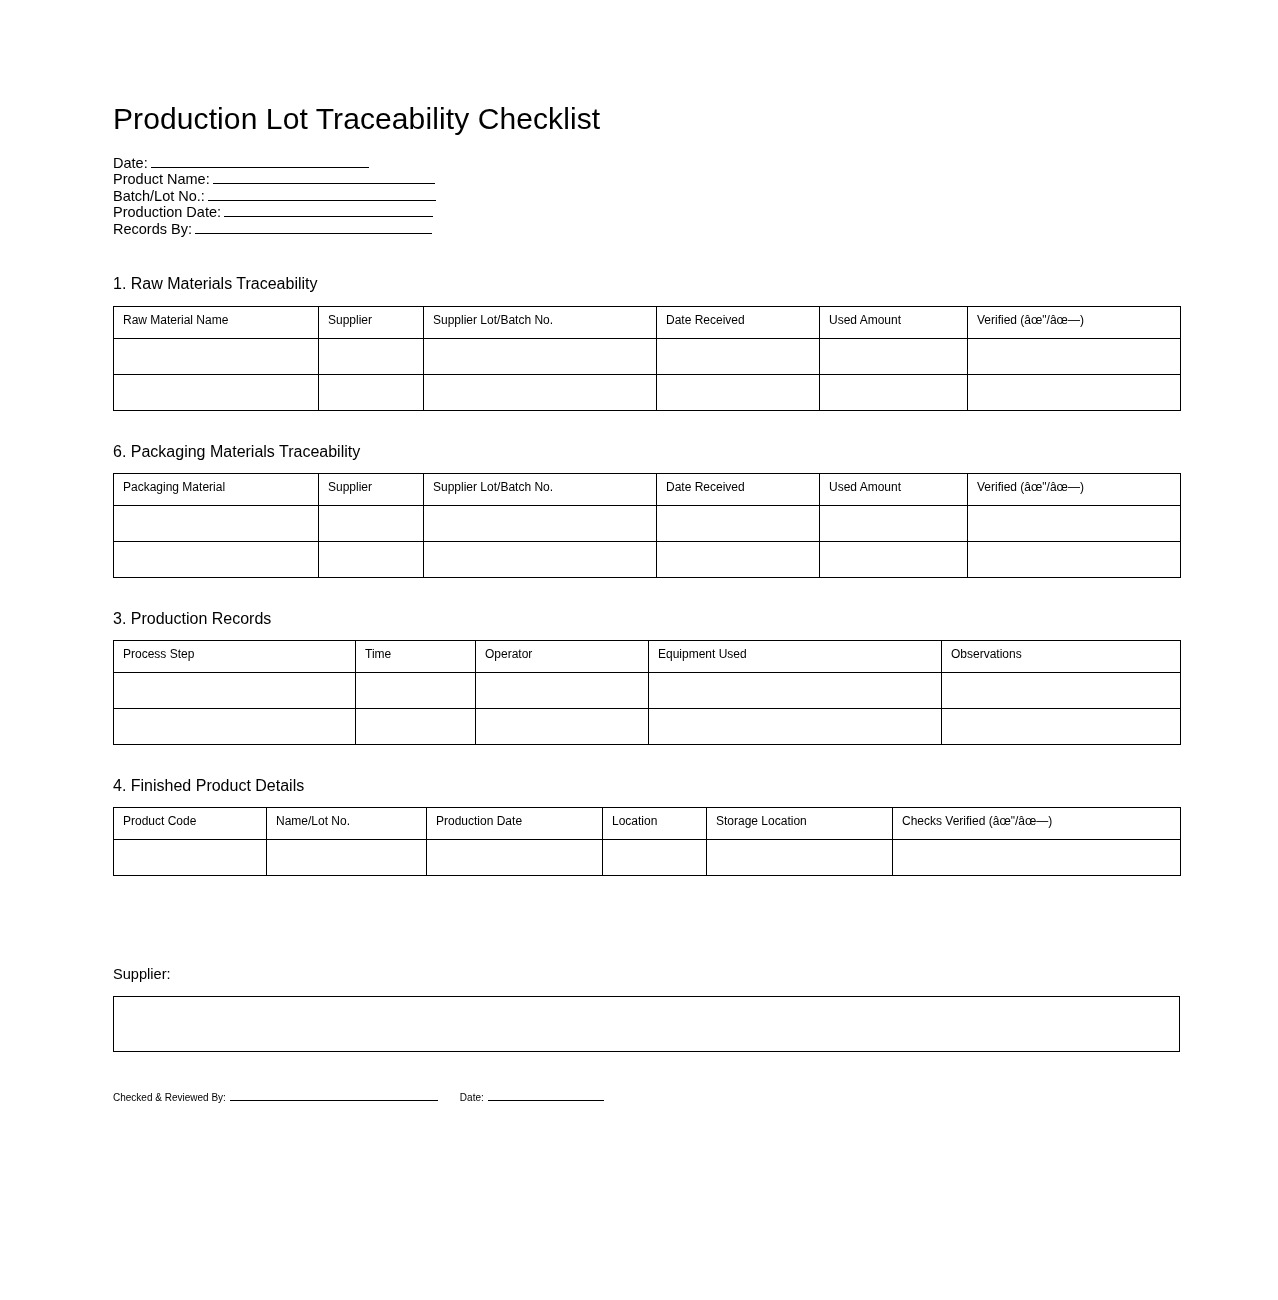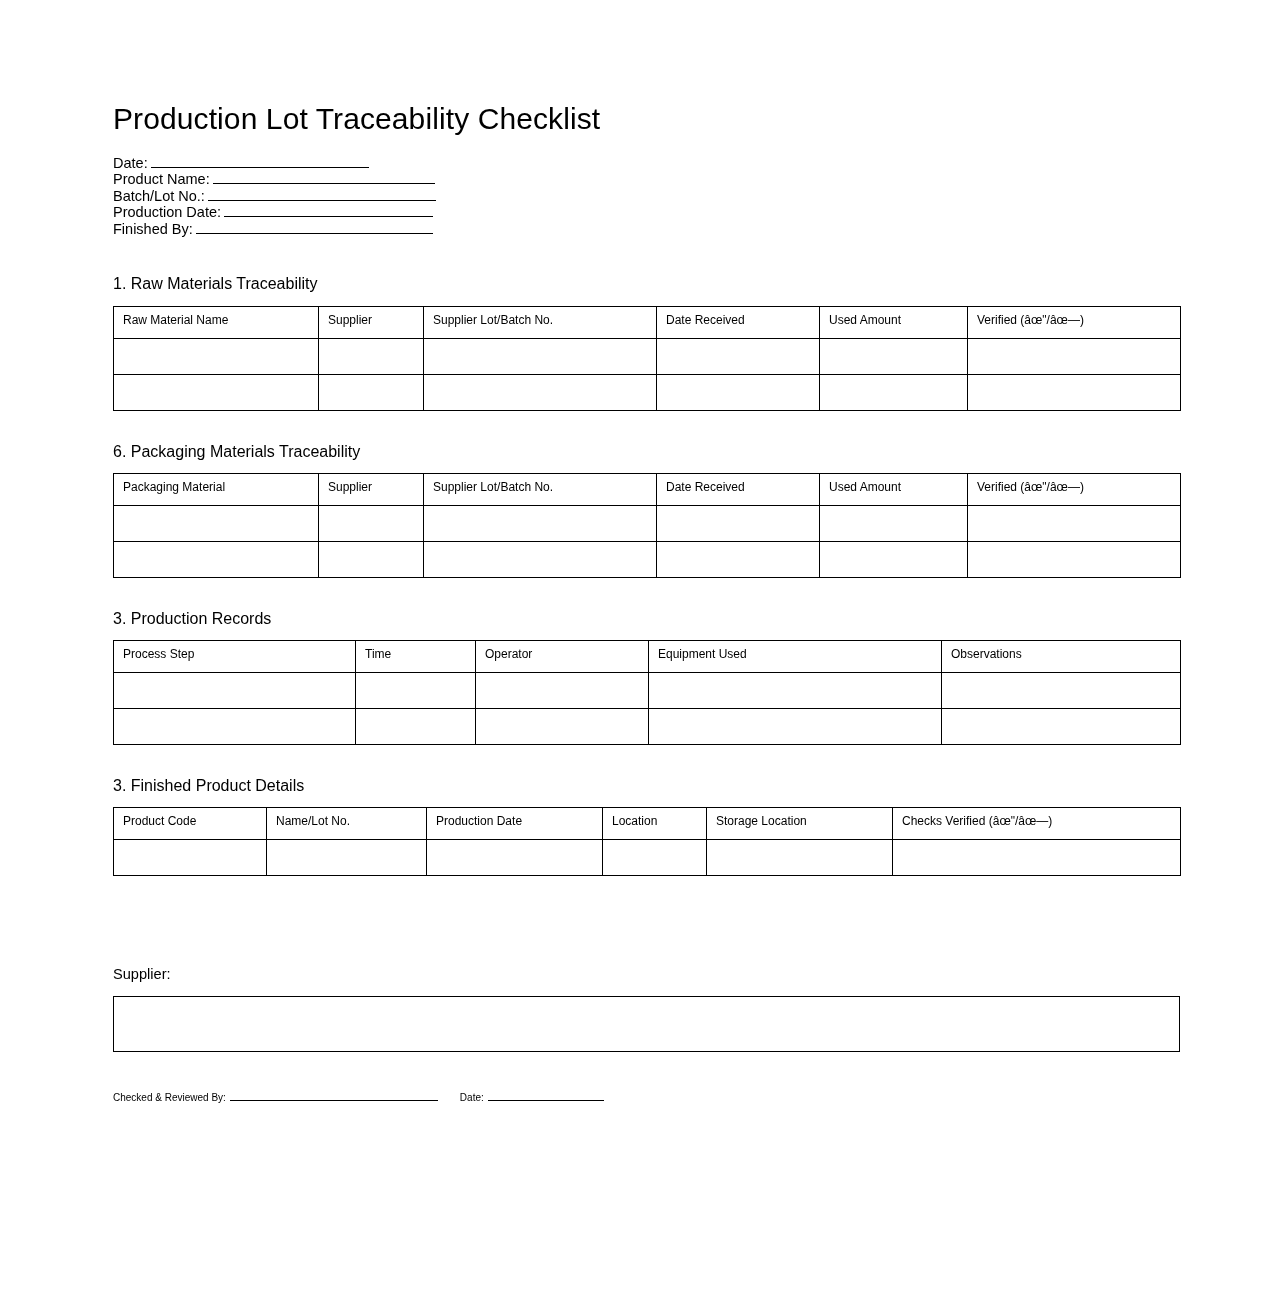--- a/index.html
+++ b/index.html
@@ -163,21 +163,21 @@
 <div class="page">
   <div class="content">
 
     <h1 class="doc-title">Production Lot Traceability Checklist</h1>
 
     <div class="meta-block">
       <span class="meta-row"><span class="meta-label">Date:</span><span class="meta-rule rule-date"></span></span>
       <span class="meta-row"><span class="meta-label">Product Name:</span><span class="meta-rule rule-product"></span></span>
       <span class="meta-row"><span class="meta-label">Batch/Lot No.:</span><span class="meta-rule rule-batch"></span></span>
       <span class="meta-row"><span class="meta-label">Production Date:</span><span class="meta-rule rule-proddate"></span></span>
-      <span class="meta-row"><span class="meta-label">Finished By:</span><span class="meta-rule rule-checked"></span></span>
+      <span class="meta-row"><span class="meta-label">Records By:</span><span class="meta-rule rule-checked"></span></span>
     </div>
 
     <h2 class="section-heading s1">1. Raw Materials Traceability</h2>
     <table class="grid t12">
       <colgroup>
         <col class="c0">
           <col class="c1">
           <col class="c2">
           <col class="c3">
           <col class="c4">
@@ -282,21 +282,21 @@
         <tr>
           <td class="empty-cell"></td>
           <td class="empty-cell"></td>
           <td class="empty-cell"></td>
           <td class="empty-cell"></td>
           <td class="empty-cell"></td>
         </tr>
       </tbody>
     </table>
 
-    <h2 class="section-heading s4">3. Finished Product Details</h2>
+    <h2 class="section-heading s4">4. Finished Product Details</h2>
     <table class="grid t4">
       <colgroup>
         <col class="c0">
           <col class="c1">
           <col class="c2">
           <col class="c3">
           <col class="c4">
           <col class="c5">
       </colgroup>
       <thead>

